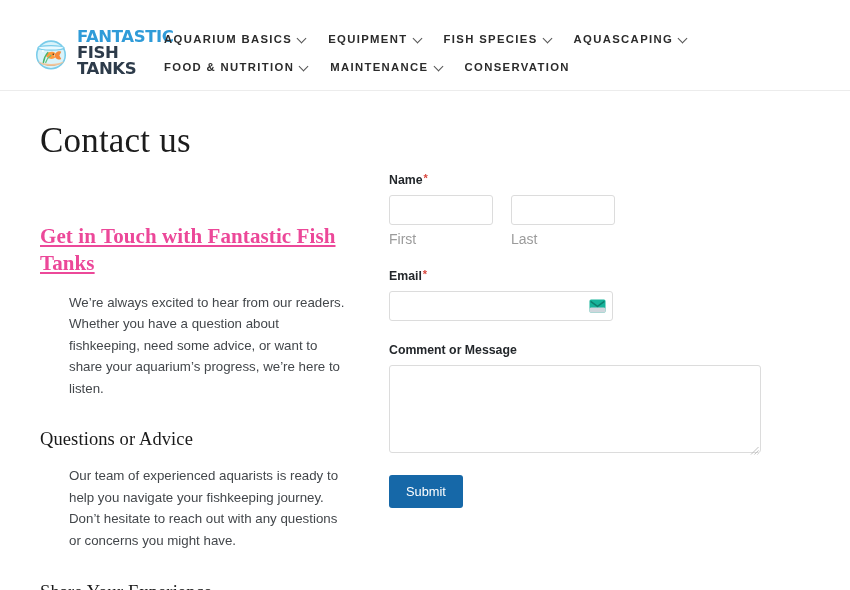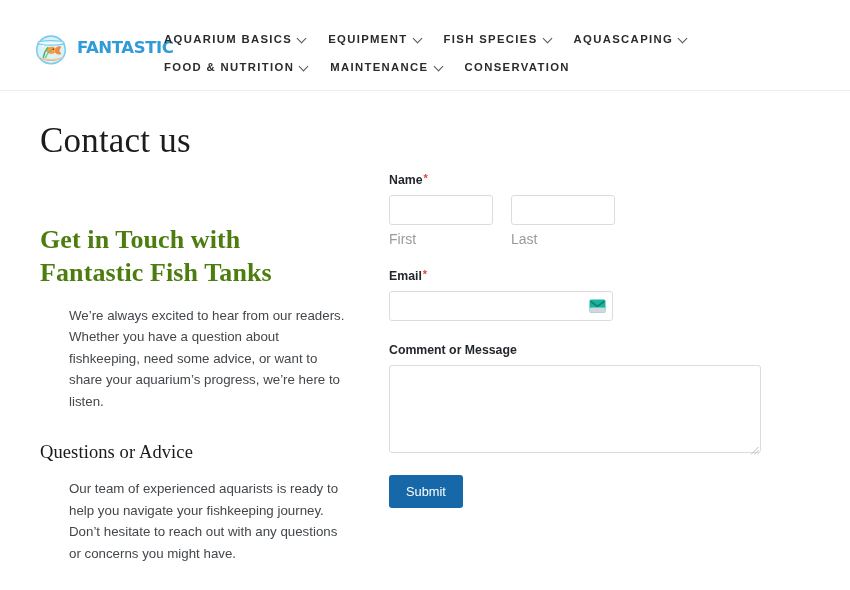--- a/index.html
+++ b/index.html
@@ -115,25 +115,26 @@
   }
   .col-right {
     flex: 1;
     padding-left: 44px;
     padding-right: 54px;
     margin-top: -50px;
   }
 
   .h2 {
     font-family: "Liberation Serif", serif;
-    font-size: 26px;
-    font-weight: 700;
-    color: #4d7c0f;
+    font-size: 21px;
+    font-weight: 700;
+    color: #ec4899;
     line-height: 1.28;
     letter-spacing: 0.1px;
+    text-decoration: underline;
   }
   .h3 {
     font-family: "Liberation Serif", serif;
     font-size: 18.5px;
     font-weight: 400;
     color: #1a1a1a;
     letter-spacing: 0.1px;
   }
   .para {
     font-family: "Liberation Sans", sans-serif;
@@ -242,20 +243,21 @@
         <path d="M24 22.5 c0-2.6 2.6-4.4 4.6-4.4 1.4 0 2.2 .6 2.2 .6 l-2 3.8 2 3.8 s-.8 .6-2.2 .6 c-2 0-4.6-1.8-4.6-4.4 z" fill="#f58a3c"></path>
         <path d="M15 21.4 c2.6-3 7-3.4 9.6-1.2 l-1.3 2.3 1.3 2.3 c-2.6 2.2-7 1.8-9.6-1.2 z" fill="#ff9a3d"></path>
         <circle cx="22.4" cy="21.2" r="0.8" fill="#3a2a18"></circle>
         <path d="M12 30 C12.6 25.5, 14.4 22, 16.6 19.6" fill="none" stroke="#49b36b" stroke-width="1.5" stroke-linecap="round"></path>
         <path d="M14.4 30 C15.4 26.6, 17.6 24, 19.8 22.6" fill="none" stroke="#5ec77c" stroke-width="1.3" stroke-linecap="round"></path>
         <circle cx="11.5" cy="18" r="1.1" fill="#ffffff" opacity="0.85"></circle>
       </svg>
     </span>
     <span class="brand-text">
       <span class="brand-line1">FANTASTIC</span>
+      <span class="brand-line2">FISH TANKS</span>
     </span>
   </a>
 
   <nav class="main-nav">
 
     <a class="nav-item" href="#">
       <span class="nav-label">AQUARIUM BASICS</span>
       <span class="chev"></span>
     </a>
 

